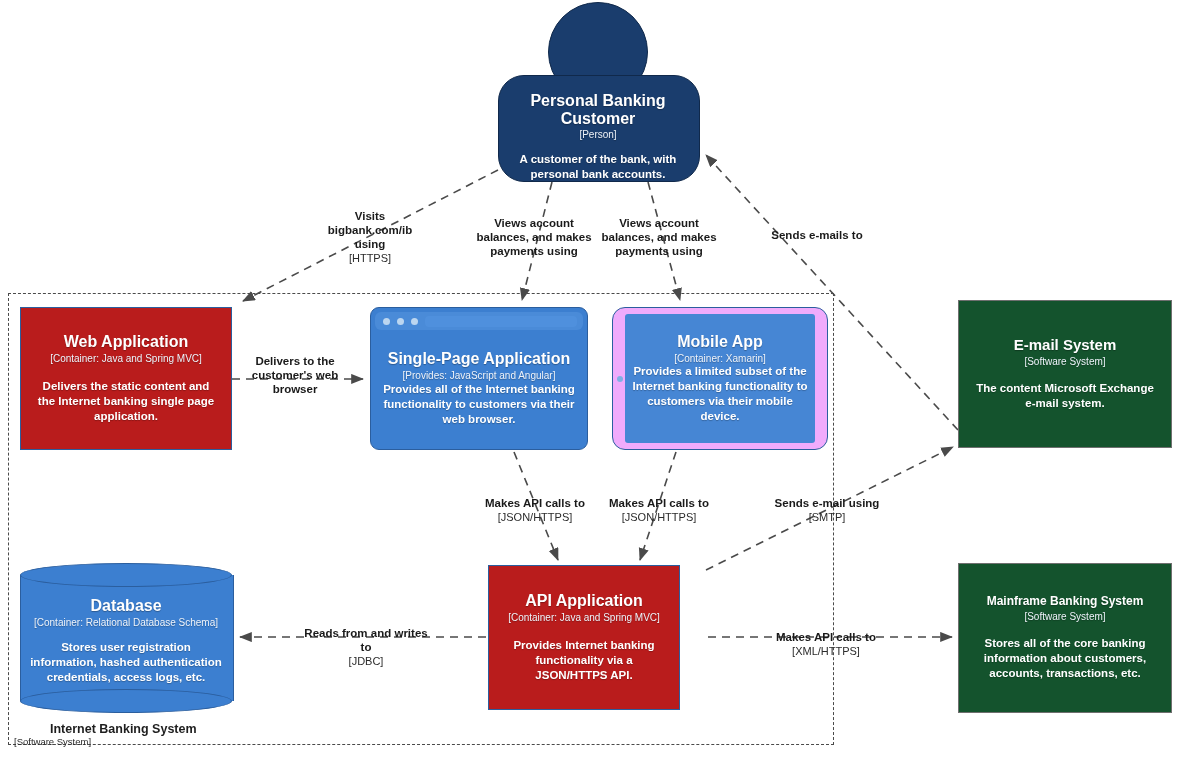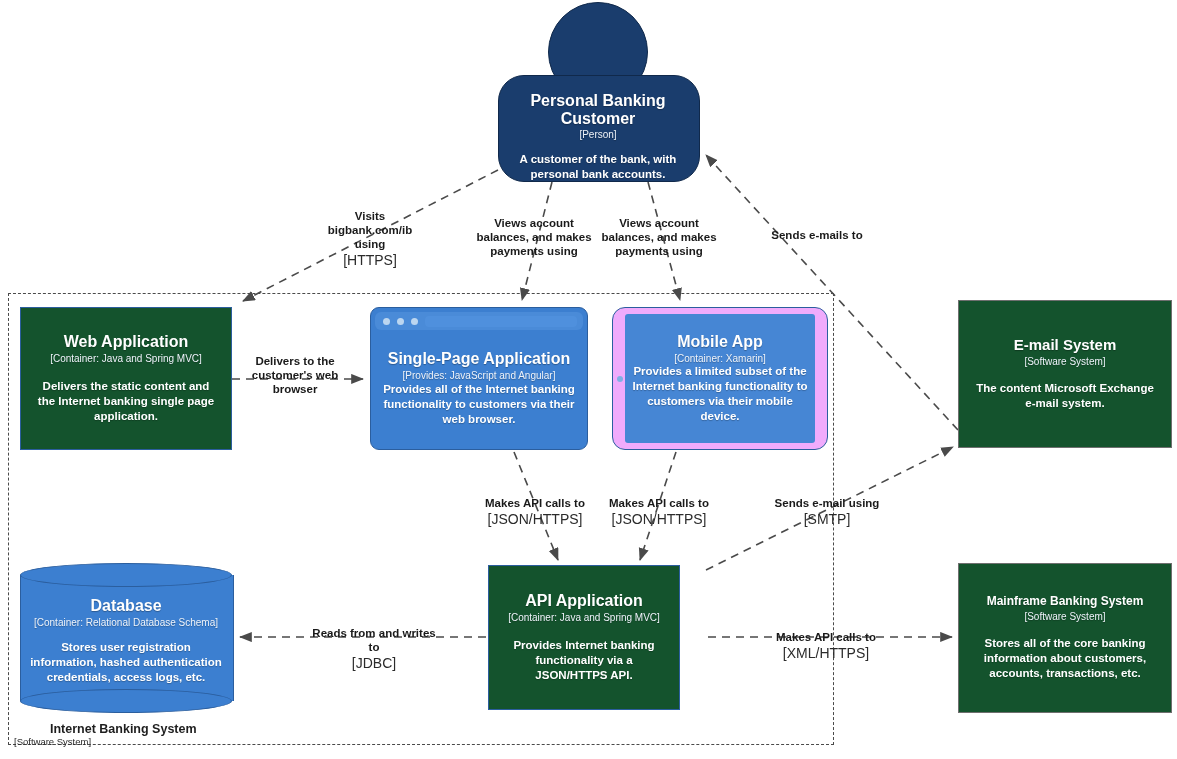--- a/index.html
+++ b/index.html
@@ -58,21 +58,21 @@
   #person-customer .inner{
     position:absolute; left:0; top:73px; width:200px; height:105px;
     padding:17px 14px 0 14px; box-sizing:border-box;
   }
   #person-customer .title{font-size:16px;}
   #person-customer .tech{margin-top:1px;}
   #person-customer .desc{margin-top:12px;font-size:11.5px;text-align:center;}
 
   
   .rect-blue{
-    background:#14532d;
+    background:#b91c1c;
     border:1px solid #2b5e9e;
   }
   .rect-grey{
     background:#14532d;
     border:1px solid #6f6f6f;
   }
   .rect-inner{
     width:100%;height:100%;box-sizing:border-box;
     display:flex;flex-direction:column;justify-content:center;
     padding:0 13px;
@@ -179,32 +179,32 @@
   
   .edge-label{
     position:absolute;
     text-align:center;
     color:#1a1a1a;
   }
   .edge-label .l{
     font-size:11.5px;font-weight:bold;line-height:1.22;
   }
   .edge-label .t{
-    font-size:14px;line-height:1.2;margin-top:1px;color:#2b2b2b;
+    font-size:11px;line-height:1.2;margin-top:1px;color:#2b2b2b;
   }
 
   #lbl-visits        {left:322px; top:209px; width:96px;}
   #lbl-views-spa     {left:476px; top:216px; width:116px;}
   #lbl-views-mobile  {left:600px; top:216px; width:118px;}
   #lbl-sends-emails  {left:752px; top:228px; width:130px;}
   #lbl-delivers      {left:238px; top:354px; width:114px;}
   #lbl-spa-api       {left:476px; top:496px; width:118px;}
   #lbl-mobile-api    {left:600px; top:496px; width:118px;}
   #lbl-sends-email   {left:772px; top:496px; width:110px;}
-  #lbl-reads-writes  {left:300px; top:626px; width:132px;margin-left:8px;}
+  #lbl-reads-writes  {left:300px; top:626px; width:132px;}
   #lbl-makes-api-mf  {left:752px; top:630px; width:148px;}
 
   svg#wires{position:absolute;left:0;top:0;width:1177px;height:759px;pointer-events:none;}
 </style>
 </head>
 <body>
 
 <div id="stage">
 
   <svg id="wires" viewBox="0 0 1177 759">

